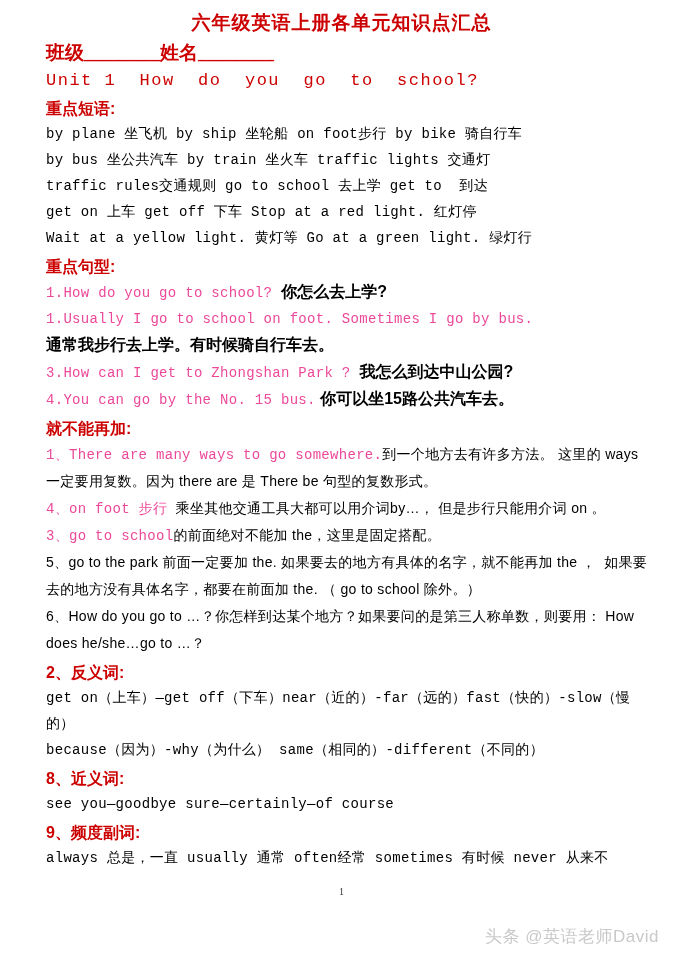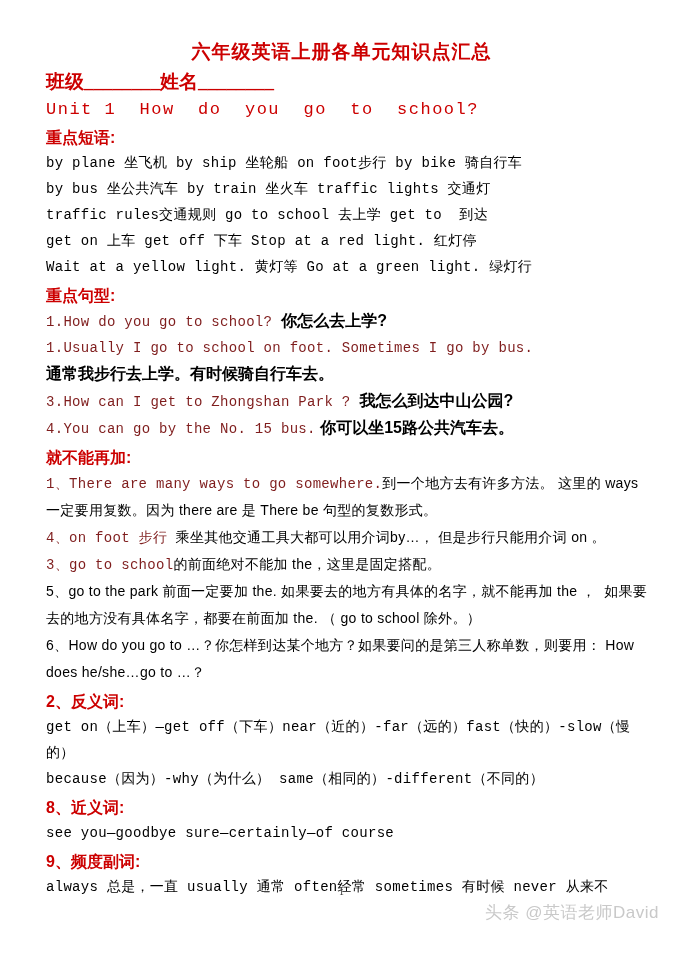--- a/index.html
+++ b/index.html
@@ -21,21 +21,21 @@
     box-sizing: border-box;
     padding: 0 32px;
   }
   .doc-title {
     text-align: center;
     color: #cc0000;
     font-weight: bold;
     font-size: 19px;
     letter-spacing: 1px;
     margin: 0;
-    padding-top: 40px;
+    padding-top: 11px;
     line-height: 1.25;
   }
   .subject-line {
     color: #cc0000;
     font-weight: bold;
     font-size: 19px;
     margin: 6px 0 4px 14px;
     letter-spacing: 0px;
     line-height: 1.3;
     white-space: pre;
@@ -61,21 +61,21 @@
     font-size: 14px;
     line-height: 26px;
     margin: 0 0 0 14px;
     color: #000000;
     font-family: "Liberation Mono", "DejaVu Sans Mono", monospace;
     white-space: pre-wrap;
     word-break: break-word;
     letter-spacing: 0.3px;
   }
   .line.red, .red {
-    color: #7f1d1d;
+    color: #ec4899;
     text-align: center;
   }
   .line.black, .black {
     color: #000000;
   }
   .cn {
     font-family: "Liberation Sans", "DejaVu Sans", sans-serif;
     font-weight: bold;
     font-size: 16px;
     letter-spacing: 0px;
@@ -93,21 +93,21 @@
     right: 0;
     top: 886px;
     text-align: center;
     font-size: 10px;
     color: #333333;
     font-family: "Liberation Serif", serif;
   }
   .watermark {
     position: absolute;
     right: 24px;
-    top: 901px;
+    top: 925px;
     font-size: 17px;
     color: #c9c9c9;
     font-family: "Liberation Sans", "DejaVu Sans", sans-serif;
     letter-spacing: 0.5px;
     white-space: pre;
   }
 </style>
 </head>
 <body>
 

